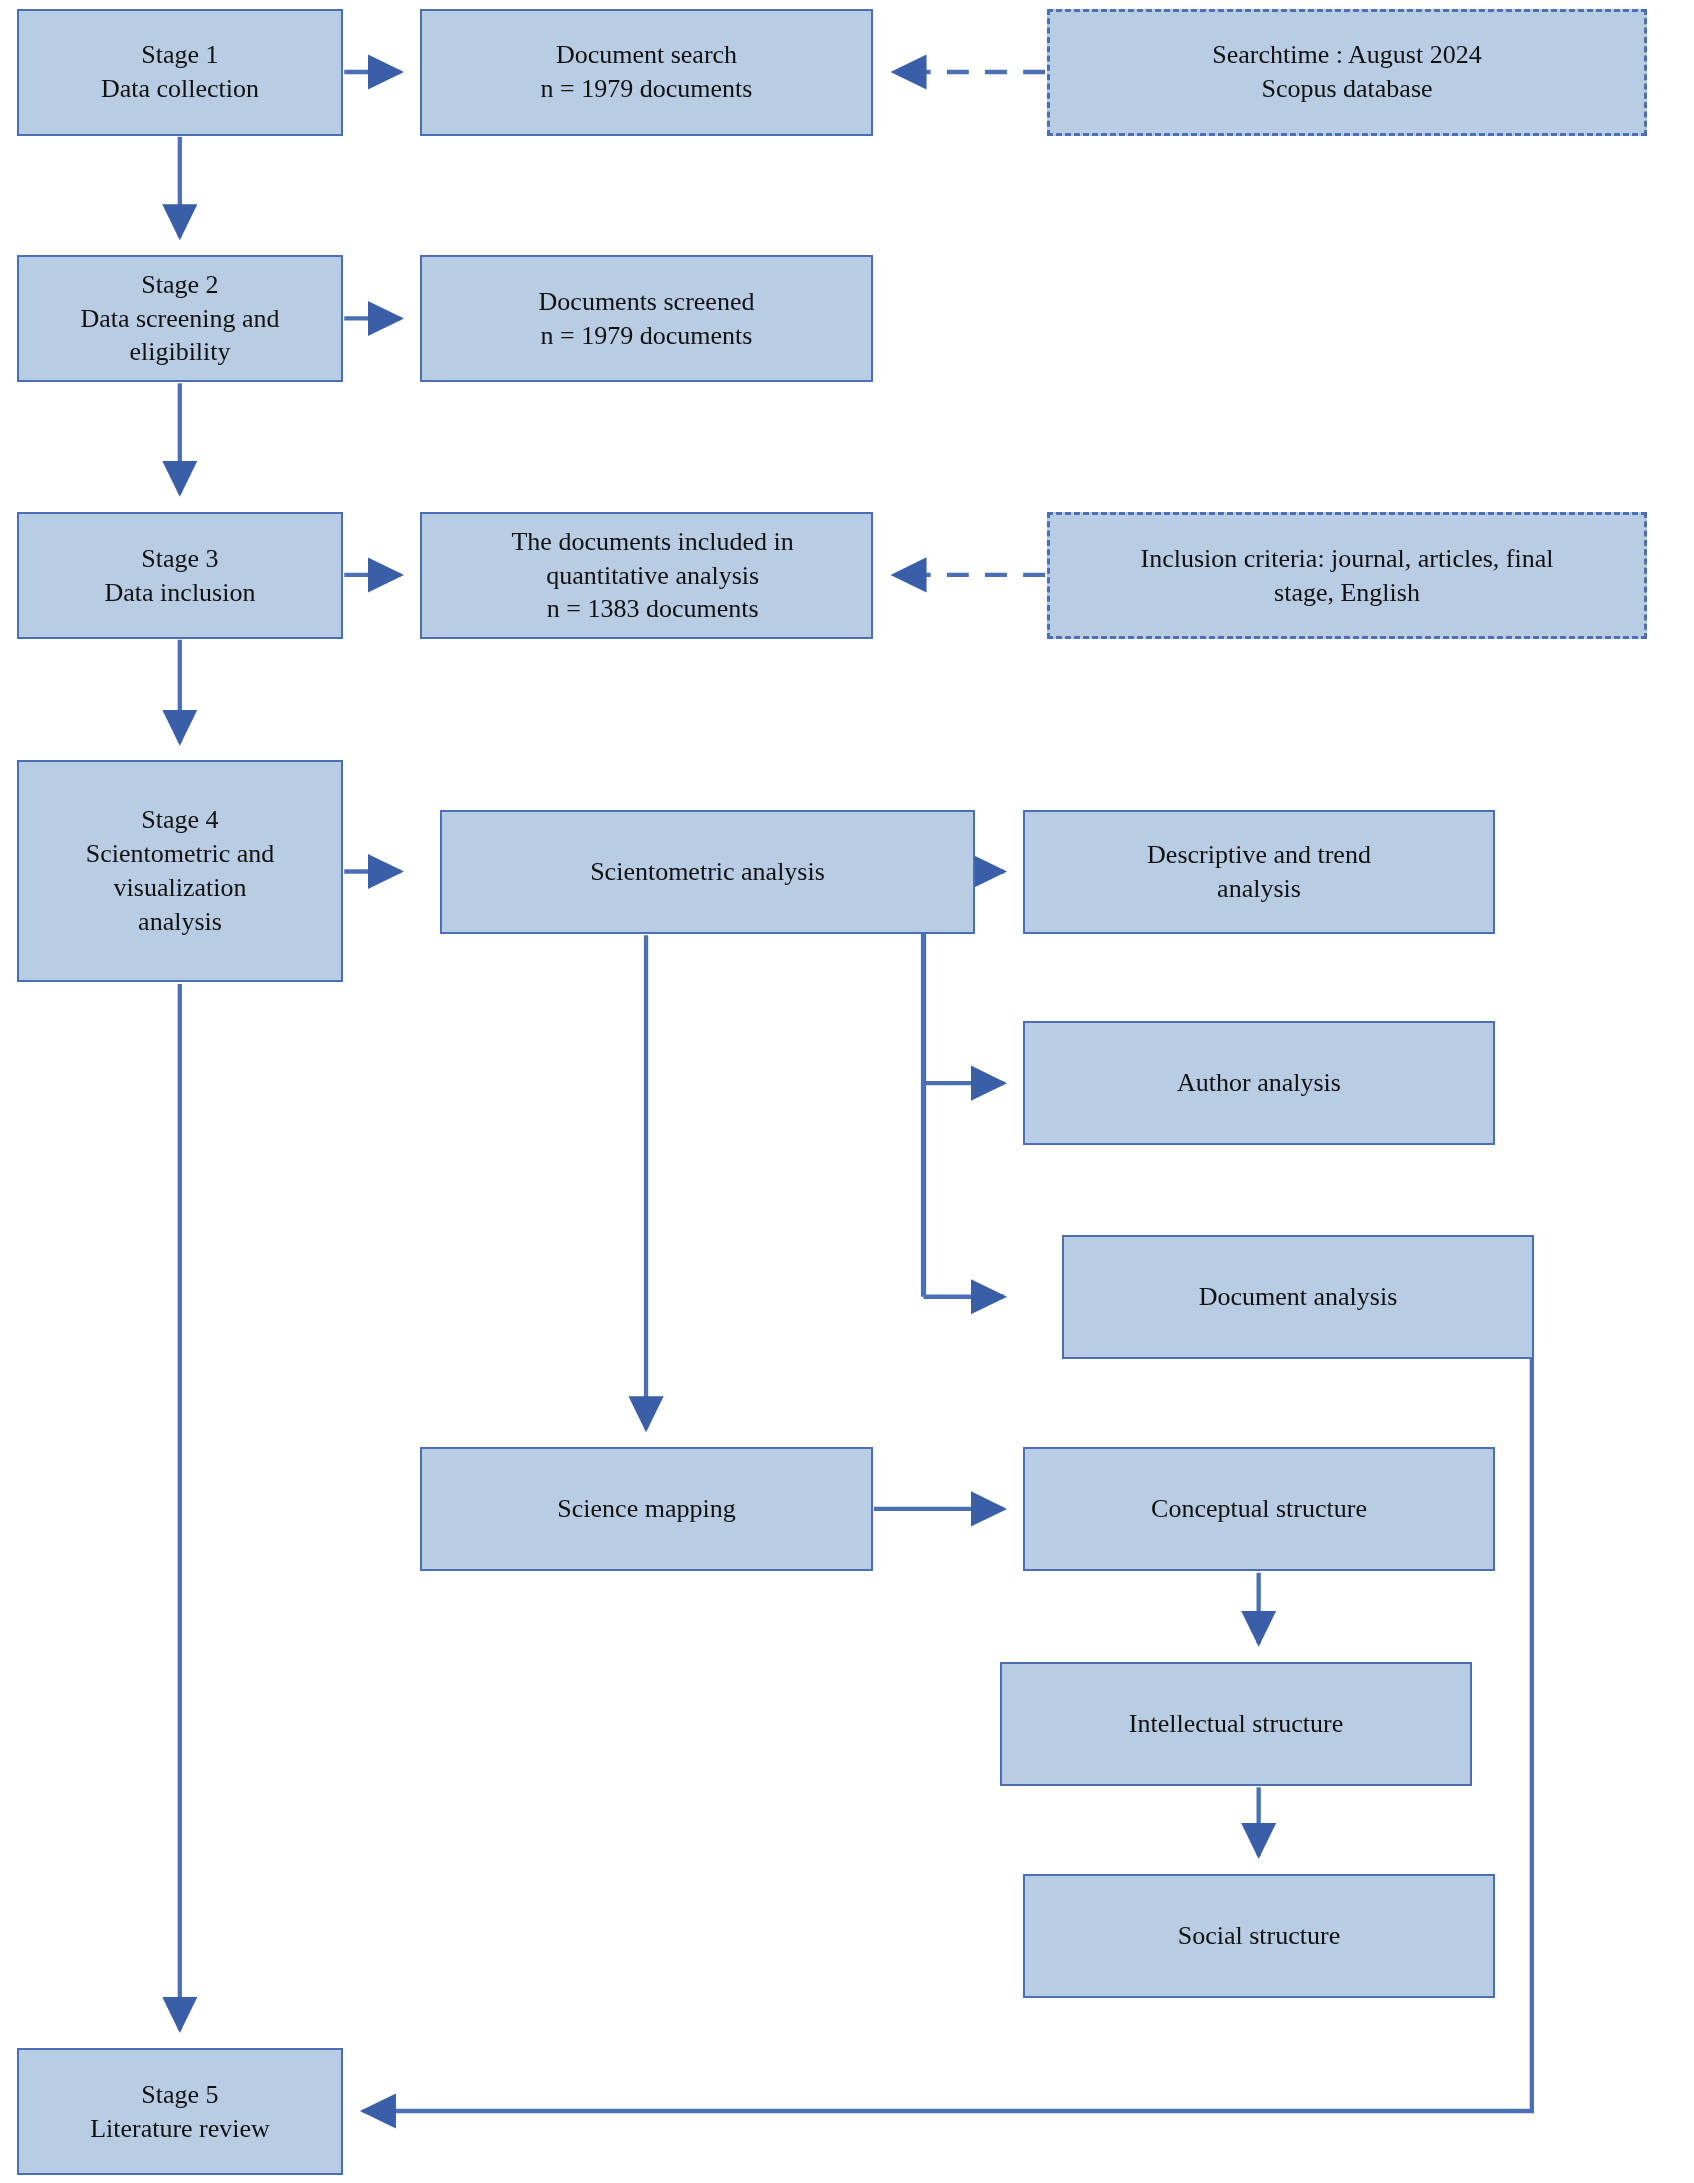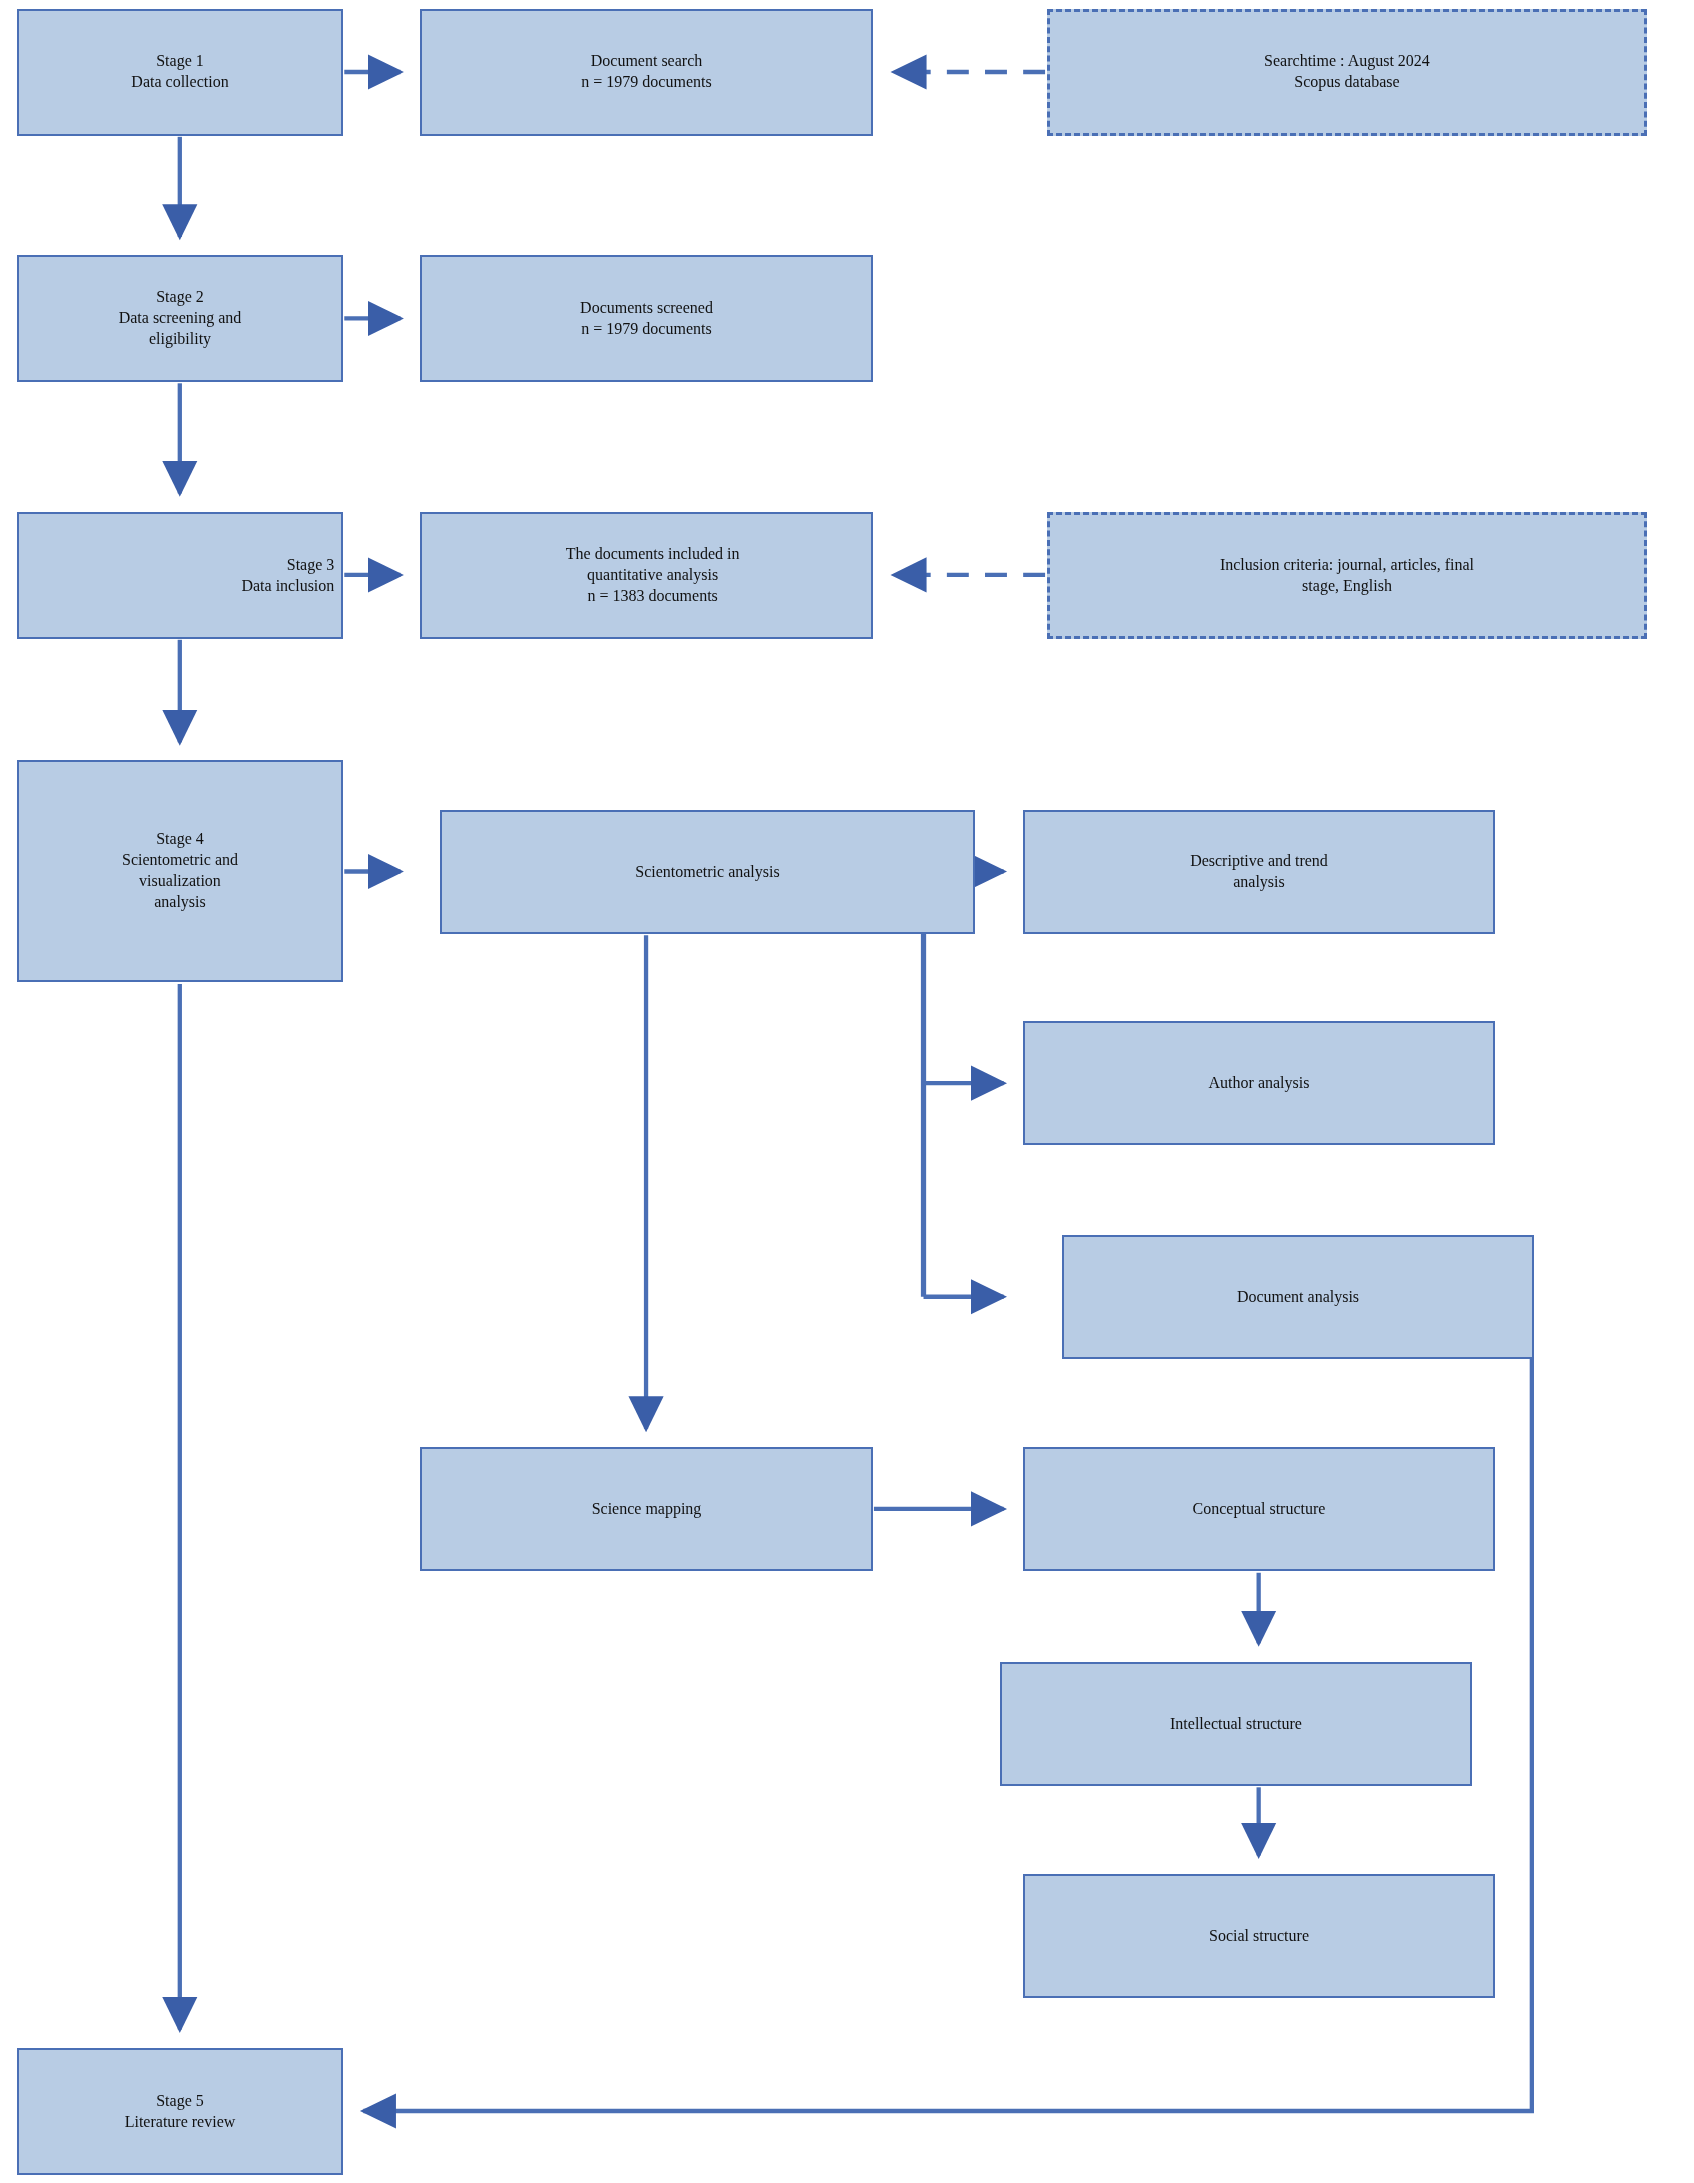--- a/index.html
+++ b/index.html
@@ -2,21 +2,21 @@
 <html style="font-size:7.6px"><head>
 <meta charset="utf-8">
 <style>
   html,body{margin:0;padding:0;background:#ffffff;}
   body{font-family:"Liberation Serif","DejaVu Serif",serif;}
   #stage{position:relative;width:1694px;height:2183px;background:#fff;overflow:hidden;}
   svg.layer{position:absolute;left:0;top:0;width:1694px;height:2183px;}
   .node{position:absolute;box-sizing:border-box;display:flex;align-items:center;
         justify-content:center;text-align:center;background:#b8cce4;
         border:2.4px solid #4a6fb5;color:#111;line-height:1.30;
-        font-size:16px;padding:2.9px 6.7px;}
+        font-size:26px;padding:2.9px 6.7px;}
   .node.dashed{border-style:dashed;border-width:3.3px;}
   .node .txt{display:block;width:100%;white-space:pre-line;}
 </style>
 </head>
 <body>
 
 <div id="stage">
 
   <svg class="layer" viewBox="0 0 3553 4579">
     <defs>
@@ -85,21 +85,21 @@
   <div class="node" style="left:17px;top:255px;width:326px;height:127px;">
     <span class="txt">Stage 2
 Data screening and
 eligibility</span>
   </div>
   <div class="node" style="left:420px;top:255px;width:453px;height:127px;">
     <span class="txt">Documents screened
 n = 1979 documents</span>
   </div>
 
-  <div class="node" style="left:17px;top:512px;width:326px;height:127px;text-align:right;">
+  <div class="node" style="left:17px;top:512px;width:326px;height:127px;">
     <span class="txt">Stage 3
 Data inclusion</span>
   </div>
   <div class="node" style="left:420px;top:512px;width:453px;height:127px;padding-left:19px;">
     <span class="txt">The documents included in
 quantitative analysis
 n = 1383 documents</span>
   </div>
   <div class="node dashed" style="left:1047px;top:512px;width:600px;height:127px;">
     <span class="txt">Inclusion criteria: journal, articles, final

